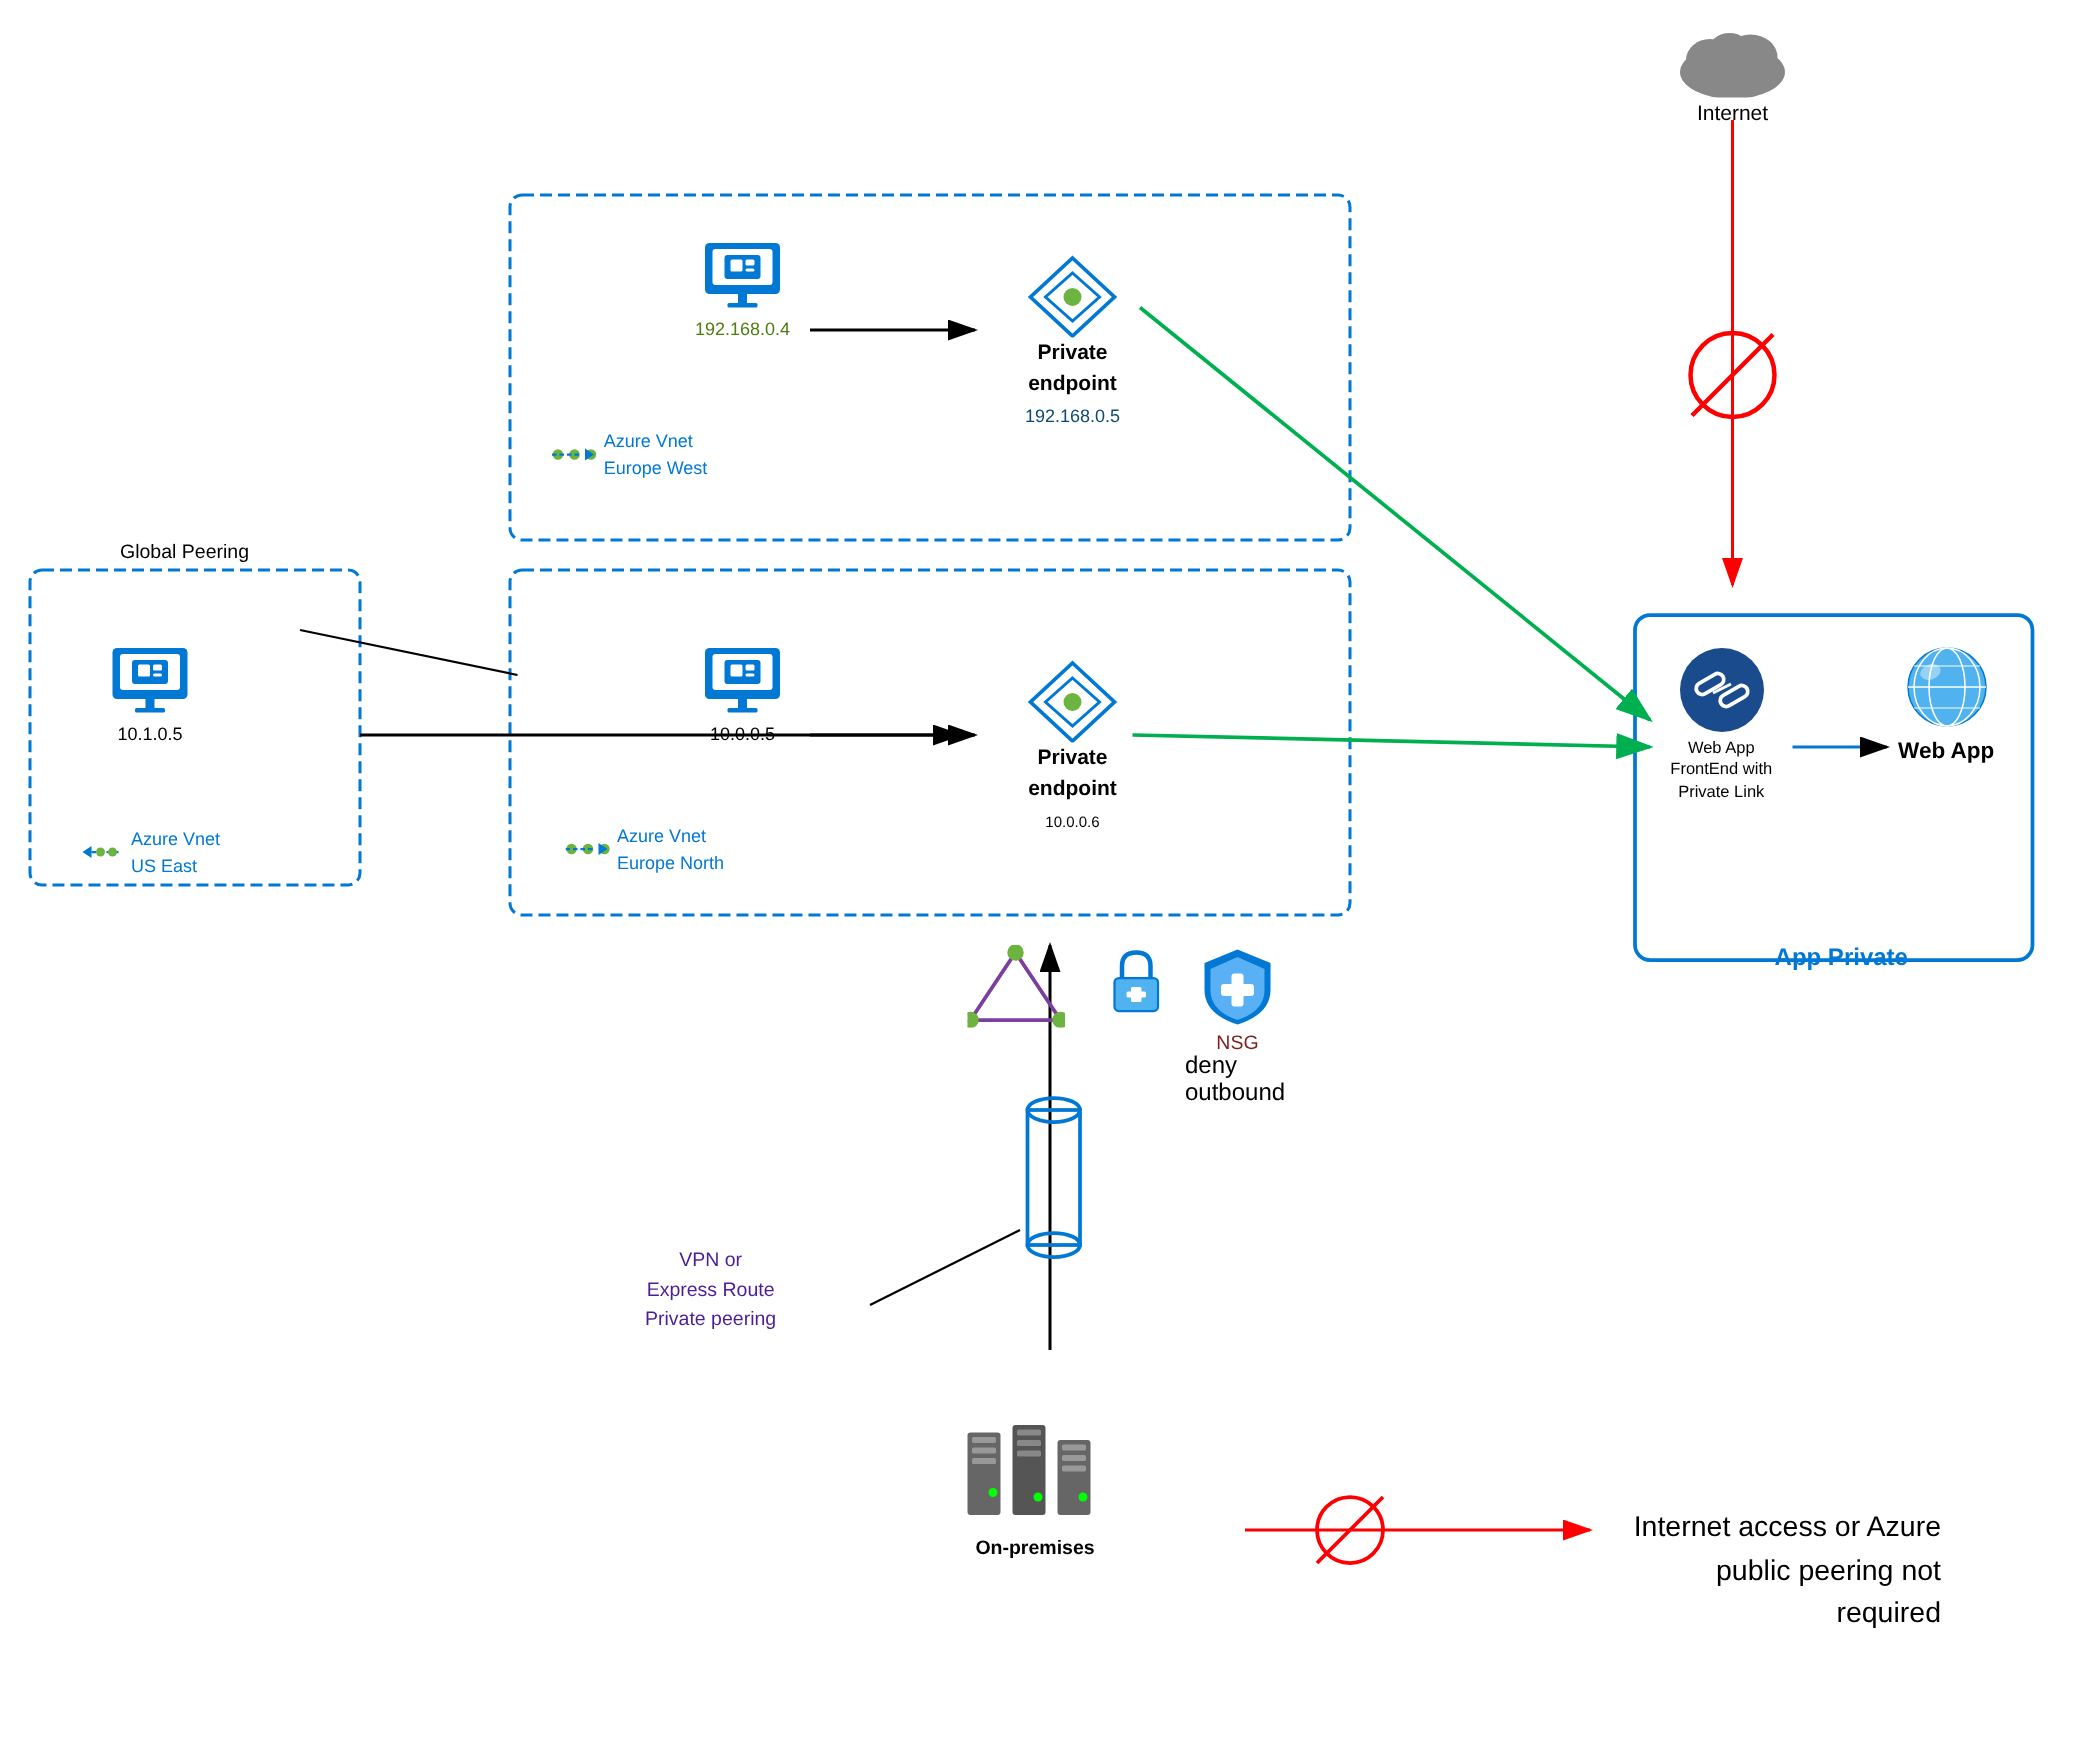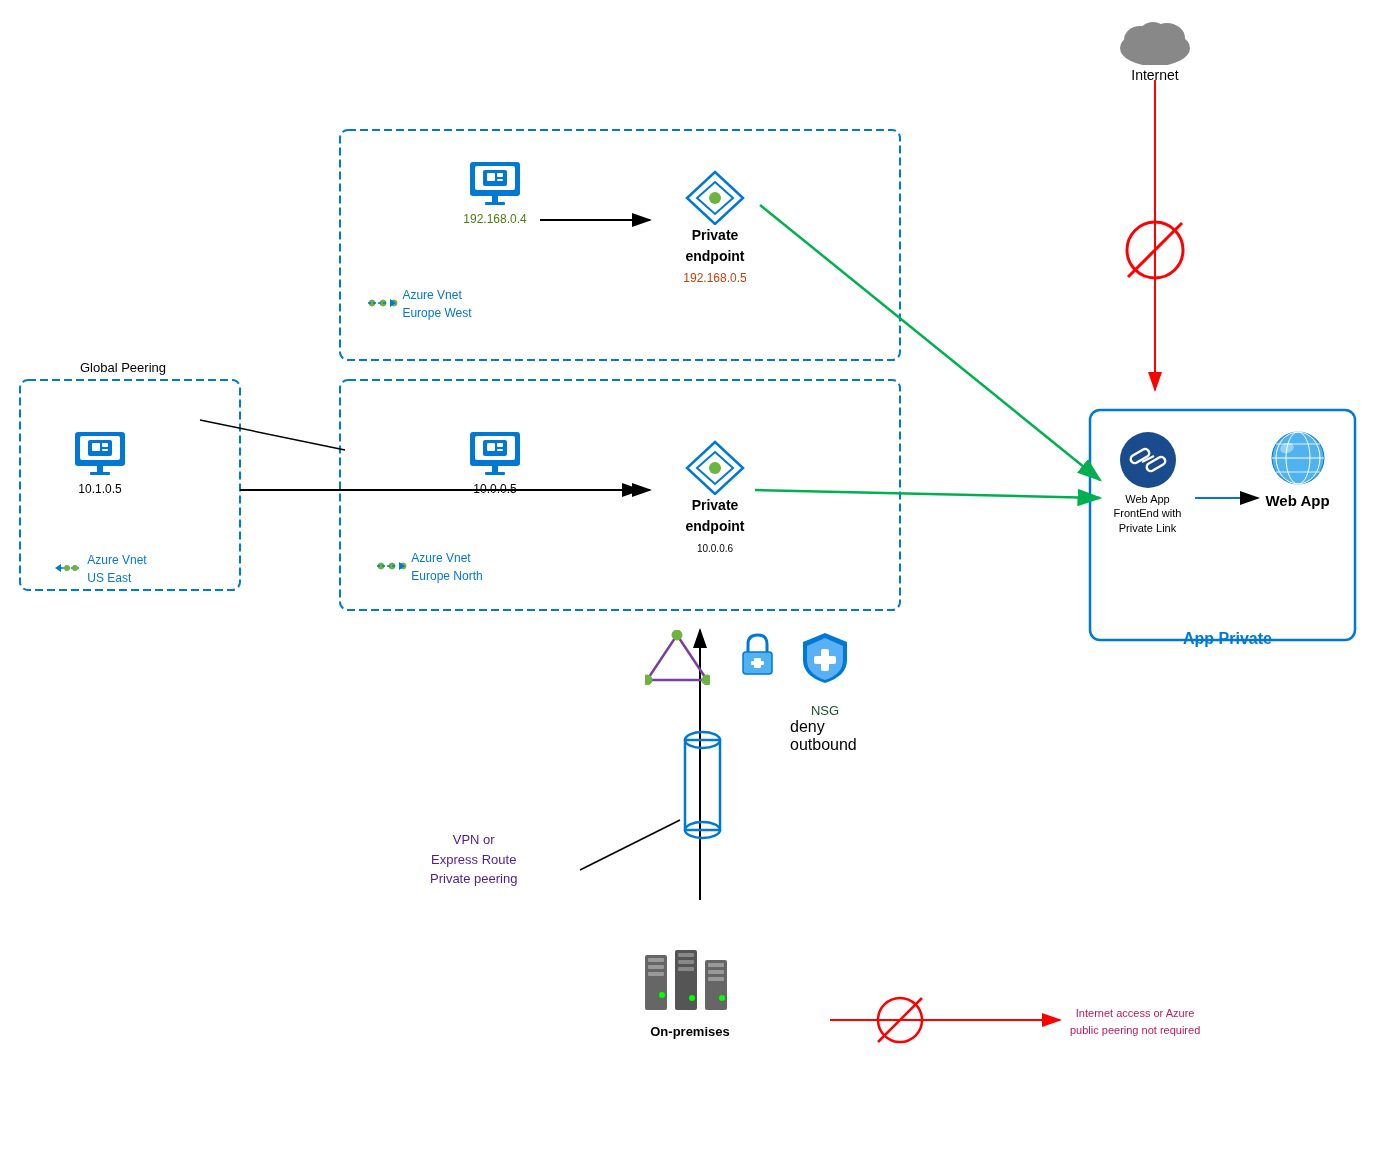--- a/index.html
+++ b/index.html
@@ -140,21 +140,21 @@
 
       <polygon points="30,2 58,28 30,54 2,28" fill="none" stroke="#0078d4" stroke-width="2.5"></polygon>
 
       <polygon points="30,12 48,28 30,44 12,28" fill="none" stroke="#0078d4" stroke-width="2"></polygon>
 
       <circle cx="30" cy="28" r="6" fill="#6db33f"></circle>
     </svg>
     <div style="text-align:center; line-height:1.3;">
       <span style="font-size:14px; font-weight:bold; color:#000;">Private<br>endpoint</span>
       <br>
-      <span style="font-size:12px; color:#c2410c;margin-top:40px;">192.168.0.5</span>
+      <span style="font-size:12px; color:#0c4a6e;margin-top:40px;">192.168.0.5</span>
     </div>
   </div>
 
   <div class="icon-box" style="left:450px; top:430px; width:90px;">
     <svg width="60" height="50" viewBox="0 0 60 50">
       <rect x="5" y="2" width="50" height="34" rx="3" fill="#0078d4"></rect>
       <rect x="10" y="6" width="40" height="24" rx="2" fill="#fff"></rect>
       <rect x="18" y="10" width="24" height="16" rx="2" fill="#0078d4"></rect>
       <rect x="22" y="13" width="8" height="8" rx="1" fill="#fff"></rect>
       <rect x="32" y="13" width="6" height="4" rx="1" fill="#fff"></rect>
@@ -259,21 +259,21 @@
 
   <div class="icon-box" style="left:790px; top:630px; width:70px;">
     <svg width="50" height="55" viewBox="0 0 50 55">
 
       <path d="M25,3 L47,12 L47,30 Q47,46 25,53 Q3,46 3,30 L3,12 Z" fill="#0078d4"></path>
       <path d="M25,8 L43,16 L43,30 Q43,44 25,50 Q7,44 7,30 L7,16 Z" fill="#5ab0f5"></path>
 
       <rect x="21" y="19" width="8" height="22" rx="2" fill="#fff"></rect>
       <rect x="14" y="26" width="22" height="8" rx="2" fill="#fff"></rect>
     </svg>
-    <span style="font-size:13px; color:#14532d; margin-top:18px;">NSG</span>
+    <span style="font-size:13px; color:#7f1d1d; margin-top:2px;">NSG</span>
     <span style="font-size:16px; color:#000;">deny outbound</span>
   </div>
 
   <div class="icon-box" style="left:730px; top:630px; width:55px;">
     <svg width="45" height="50" viewBox="0 0 45 50">
 
       <rect x="8" y="22" width="29" height="22" rx="3" fill="#50b3f0" stroke="#0078d4" stroke-width="1.5"></rect>
 
       <path d="M13,22 L13,14 Q13,5 22.5,5 Q32,5 32,14 L32,22" fill="none" stroke="#0078d4" stroke-width="3"></path>
 
@@ -327,18 +327,18 @@
 
       <rect x="65" y="20" width="22" height="50" rx="2" fill="#666"></rect>
       <rect x="68" y="23" width="16" height="4" rx="1" fill="#999"></rect>
       <rect x="68" y="30" width="16" height="4" rx="1" fill="#999"></rect>
       <rect x="68" y="37" width="16" height="4" rx="1" fill="#999"></rect>
       <circle cx="82" cy="58" r="3" fill="#0f0"></circle>
     </svg>
     <span style="font-size:13px; color:#000; margin-top:4px;font-weight:bold;">On-premises</span>
   </div>
 
-  <div style="position:absolute; left:1070px; top:1005px; font-size:11px; color:#be185d; text-align:center; line-height:1.5;">
+  <div style="position:absolute; left:1070px; top:1005px; font-size:19px; color:#000000; text-align:right; line-height:1.5;">
     <span style="white-space:pre-line;">Internet access or Azure
 public peering not required</span>
   </div>
 
 </div>
 
 </body></html>

